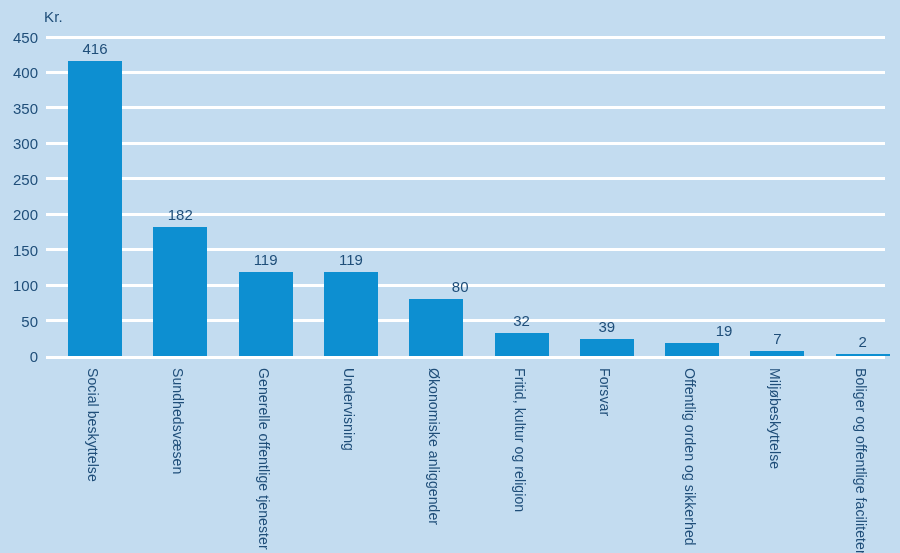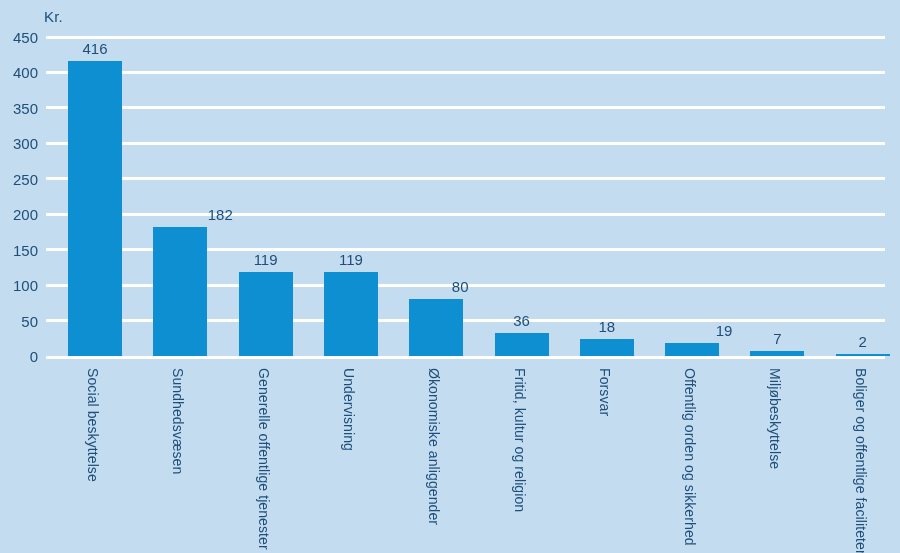--- a/index.html
+++ b/index.html
@@ -139,26 +139,26 @@
         <div class="bar" style="left: 448.5px; width: 54px; height: 22.6844px; background: rgb(13, 143, 209);"></div>
         <div class="bar" style="left: 533.8px; width: 54px; height: 17.0133px; background: rgb(13, 143, 209);"></div>
         <div class="bar" style="left: 619.1px; width: 54px; height: 13.4689px; background: rgb(13, 143, 209);"></div>
         <div class="bar" style="left: 704.4px; width: 54px; height: 4.96222px; background: rgb(13, 143, 209);"></div>
         <div class="bar" style="left: 789.7px; width: 54px; height: 2.5px; background: rgb(13, 143, 209);"></div>
       </div>
   </div>
 
   <div id="value-layer">
       <div class="bar-value" style="left: 95px; top: 40.1022px;">416</div>
-      <div class="bar-value" style="left: 180.3px; top: 205.982px; margin-left: 40px;">182</div>
+      <div class="bar-value" style="left: 180.3px; top: 205.982px;">182</div>
       <div class="bar-value" style="left: 265.6px; top: 250.642px;">119</div>
       <div class="bar-value" style="left: 350.9px; top: 250.642px;">119</div>
       <div class="bar-value" style="left: 436.2px; top: 278.289px; margin-left: 24px;">80</div>
-      <div class="bar-value" style="left: 521.5px; top: 312.316px;">36</div>
-      <div class="bar-value" style="left: 606.8px; top: 317.987px;">18</div>
+      <div class="bar-value" style="left: 521.5px; top: 312.316px;">32</div>
+      <div class="bar-value" style="left: 606.8px; top: 317.987px;">39</div>
       <div class="bar-value" style="left: 724px; top: 321.531px;">19</div>
       <div class="bar-value" style="left: 777.4px; top: 330.038px;">7</div>
       <div class="bar-value" style="left: 862.7px; top: 332.5px;">2</div>
     </div>
   <div id="cat-layer">
       <div class="cat-label" style="left: 101px;">Social beskyttelse</div>
       <div class="cat-label" style="left: 186.3px;">Sundhedsvæsen</div>
       <div class="cat-label" style="left: 271.6px;">Generelle offentlige tjenester</div>
       <div class="cat-label" style="left: 356.9px;">Undervisning</div>
       <div class="cat-label" style="left: 442.2px;">Økonomiske anliggender</div>

